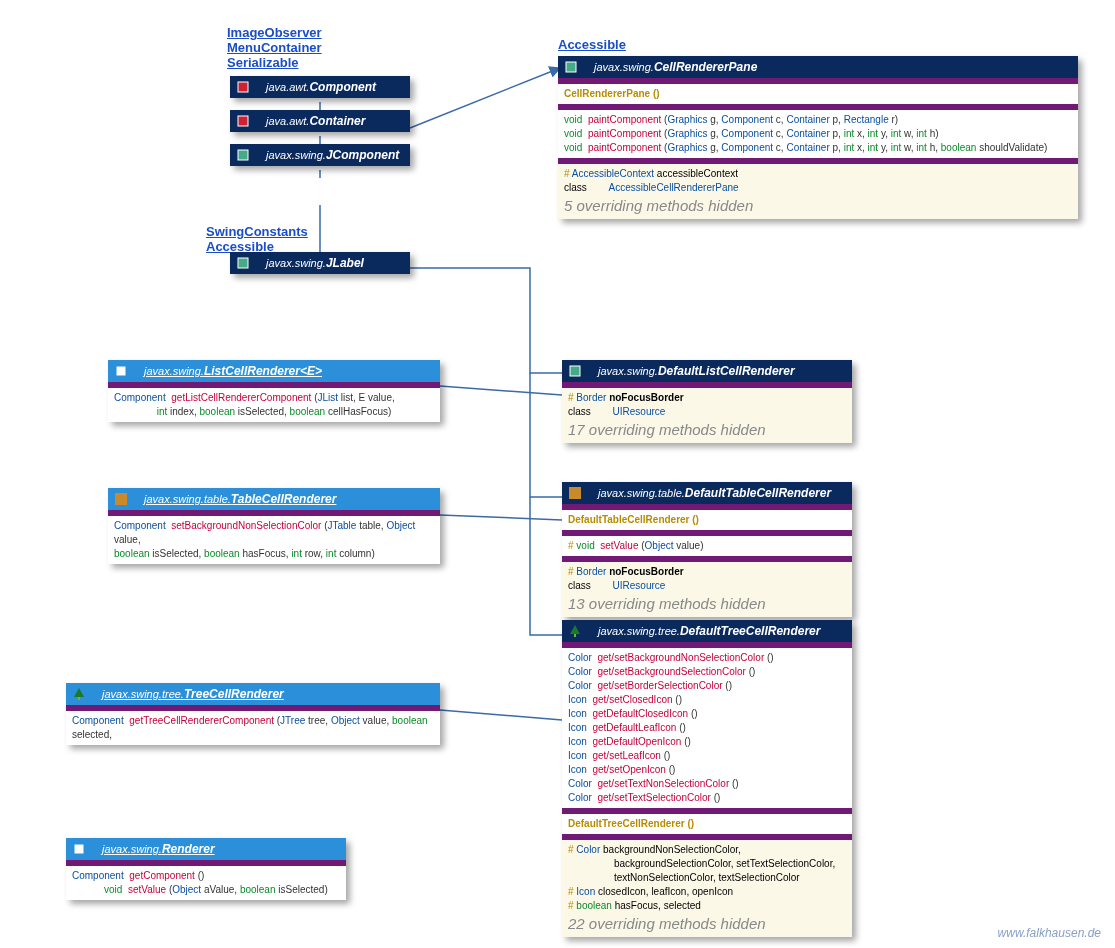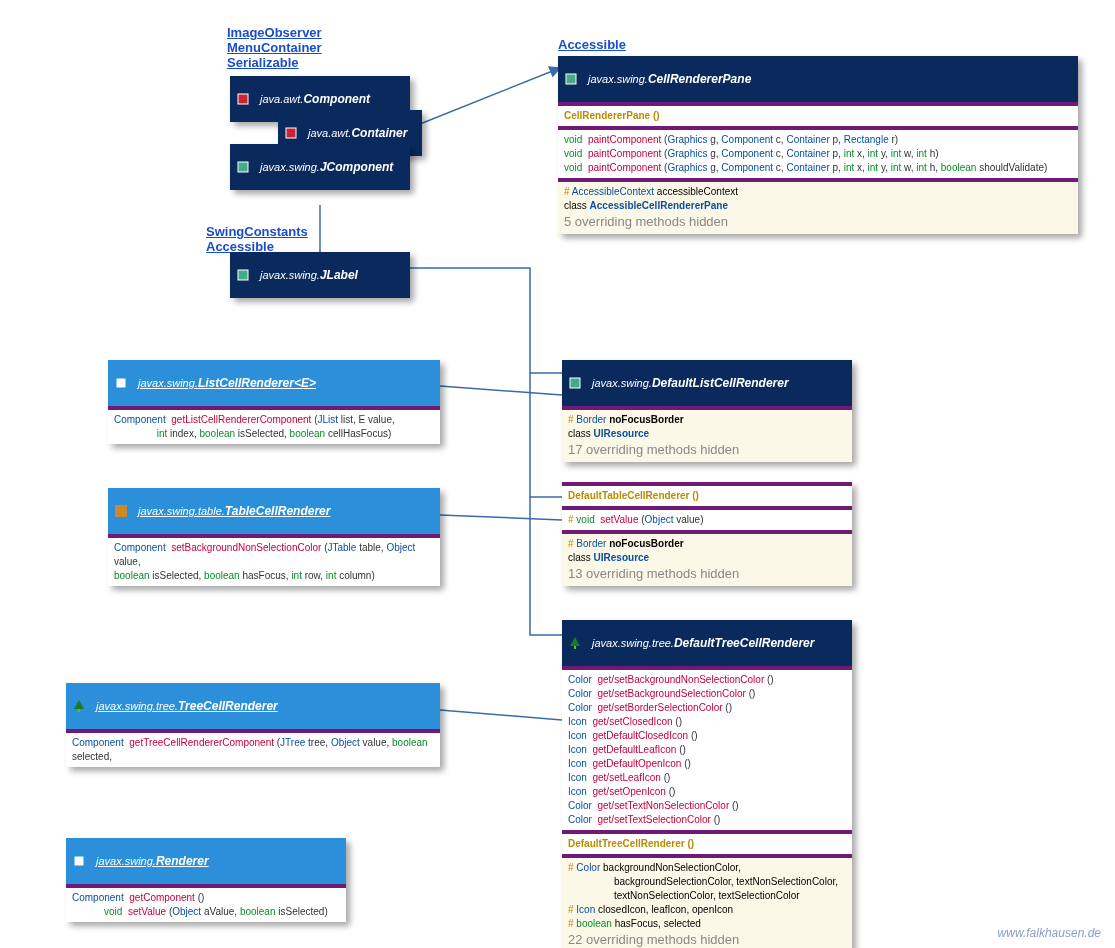--- a/index.html
+++ b/index.html
@@ -13,46 +13,46 @@
     height: 948px;
     overflow: hidden;
   }
   .box {
     position: absolute;
     border-radius: 2px;
     box-shadow: 4px 4px 6px rgba(0,0,0,0.35);
     background: #fff;
   }
   .hdr {
-    padding: 16px 6px;
+    padding: 4px 6px;
     color: #fff;
     font-size: 11px;
     display: flex;
     align-items: center;
-    gap: 10px;
+    gap: 16px;
   }
   .hdr.dark { background: #0a2a5e; }
   .hdr.blue { background: #2b8fd9; text-decoration: underline; }
   .hdr .pkg { font-style: italic; }
   .hdr .cls { font-weight: bold; font-style: italic; font-size: 12px; }
   .sec {
-    border-top: 4px solid #701a75;
+    border-top: 6px solid #701a75;
     background: #fcf8e8;
     padding: 3px 6px;
     font-size: 10px;
     line-height: 1.4;
   }
   .sec.plain { background:#fff; }
   .ret { color: #0a4fa0; }
   .name-red { color: #c4003b; }
-  .name-blue { color: #0a4fa0; font-weight:bold; }
+  .name-blue { color: #0a4fa0; font-weight:normal;margin-left:19px; }
   .param { color: #333; }
   .param .ty { color: #0a4fa0; }
   .kw { color: #0a8a2a; }
-  .hidden { color:#888; font-size:13px; }
+  .hidden { color:#888; font-style:italic; font-size:15px; }
   .hash { color:#b88c00; }
   .iface-link {
     position:absolute;
     color:#1a4ec8;
     font-weight:bold;
     font-size:13px;
     text-decoration:underline;
     line-height:1.15;
   }
   svg.icon { width:14px; height:14px; flex-shrink:0; }
@@ -101,21 +101,21 @@
 </div>
 
 <div class="box" style="left:230px; top:76px; width:180px;">
   <div class="hdr dark">
     <svg class="icon">
         <rect x="2" y="2" width="10" height="10" fill="#c23" stroke="#fff"></rect>
       </svg>
     <span><span class="pkg">java.awt.</span><span class="cls">Component</span></span>
   </div>
 </div>
-<div class="box" style="left:230px; top:110px; width:144px;margin-left:48px;">
+<div class="box" style="left:230px; top:110px; width:180px;">
   <div class="hdr dark">
     <svg class="icon">
         <rect x="2" y="2" width="10" height="10" fill="#c23" stroke="#fff"></rect>
       </svg>
     <span><span class="pkg">java.awt.</span><span class="cls">Container</span></span>
   </div>
 </div>
 <div class="box" style="left:230px; top:144px; width:180px;">
   <div class="hdr dark">
     <svg class="icon">
@@ -213,20 +213,26 @@
     <span><span class="pkg">javax.swing.</span><span class="cls">DefaultListCellRenderer</span></span>
   </div>
   <div class="sec">
     <div><span class="hash">#</span> <span class="ret">Border</span> <b>noFocusBorder</b></div>
     <div><span>class</span> <span class="name-blue">UIResource</span></div>
     <div class="hidden">17 overriding methods hidden</div>
   </div>
 </div>
 
 <div class="box" style="left:562px; top:482px; width:290px;">
+  <div class="hdr dark">
+    <svg class="icon">
+        <rect x="1" y="1" width="12" height="12" fill="#c98a2b"></rect>
+      </svg>
+    <span><span class="pkg">javax.swing.table.</span><span class="cls">DefaultTableCellRenderer</span></span>
+  </div>
   <div class="sec plain"><b style="color:#b88c00">DefaultTableCellRenderer ()</b></div>
   <div class="sec plain">
     <span class="hash">#</span> <span class="kw">void</span>&nbsp; <span class="name-red">setValue</span> <span class="param">(<span class="ty">Object</span> value)</span>
   </div>
   <div class="sec">
     <div><span class="hash">#</span> <span class="ret">Border</span> <b>noFocusBorder</b></div>
     <div><span>class</span> <span class="name-blue">UIResource</span></div>
     <div class="hidden">13 overriding methods hidden</div>
   </div>
 </div>
@@ -248,21 +254,21 @@
       <div><span class="ret">Icon</span>&nbsp; <span class="name-red">getDefaultLeafIcon</span> <span class="param">()</span></div>
       <div><span class="ret">Icon</span>&nbsp; <span class="name-red">getDefaultOpenIcon</span> <span class="param">()</span></div>
       <div><span class="ret">Icon</span>&nbsp; <span class="name-red">get/setLeafIcon</span> <span class="param">()</span></div>
       <div><span class="ret">Icon</span>&nbsp; <span class="name-red">get/setOpenIcon</span> <span class="param">()</span></div>
       <div><span class="ret">Color</span>&nbsp; <span class="name-red">get/setTextNonSelectionColor</span> <span class="param">()</span></div>
       <div><span class="ret">Color</span>&nbsp; <span class="name-red">get/setTextSelectionColor</span> <span class="param">()</span></div>
     </div>
   <div class="sec plain"><b style="color:#b88c00">DefaultTreeCellRenderer ()</b></div>
   <div class="sec">
     <div><span class="hash">#</span> <span class="ret">Color</span> <span>backgroundNonSelectionColor,</span></div>
-    <div style="padding-left:46px;"><span>backgroundSelectionColor, textNonSelectionColor,</span></div>
+    <div style="padding-left:46px;"><span>backgroundSelectionColor, setTextSelectionColor,</span></div>
     <div style="padding-left:46px;"><span>textNonSelectionColor, textSelectionColor</span></div>
     <div><span class="hash">#</span> <span class="ret">Icon</span> <span>closedIcon, leafIcon, openIcon</span></div>
     <div><span class="hash">#</span> <span class="kw">boolean</span> <span>hasFocus, selected</span></div>
     <div class="hidden">22 overriding methods hidden</div>
   </div>
 </div>
 
 <div class="footer-link">www.falkhausen.de</div>
 
 </body></html>

